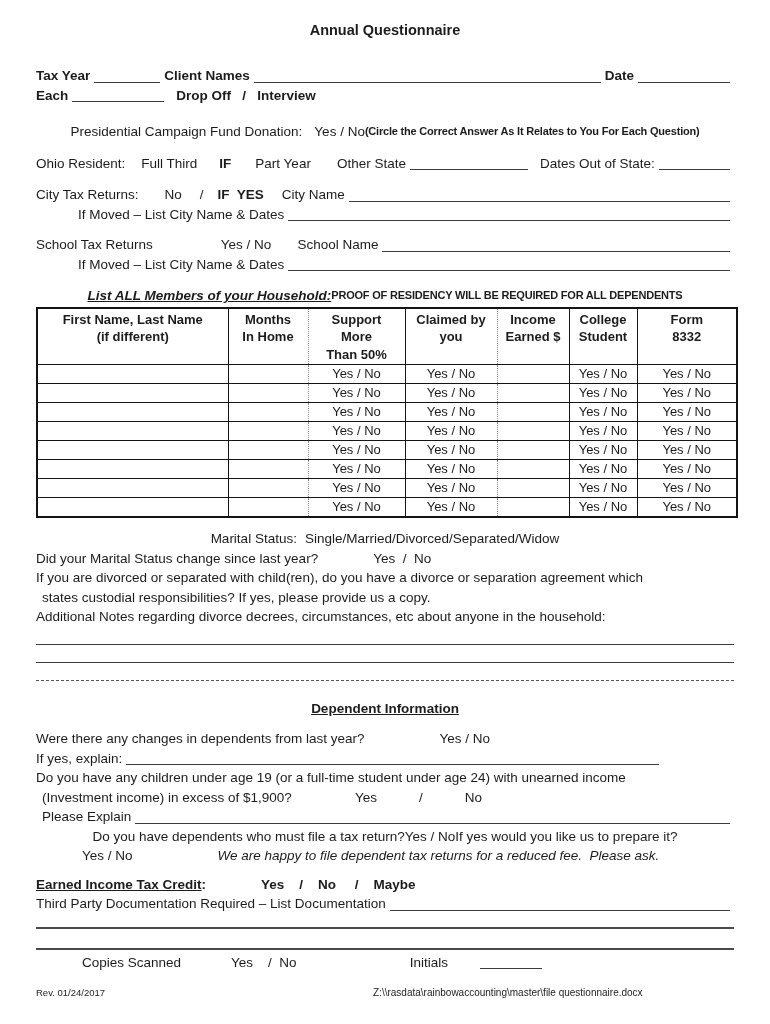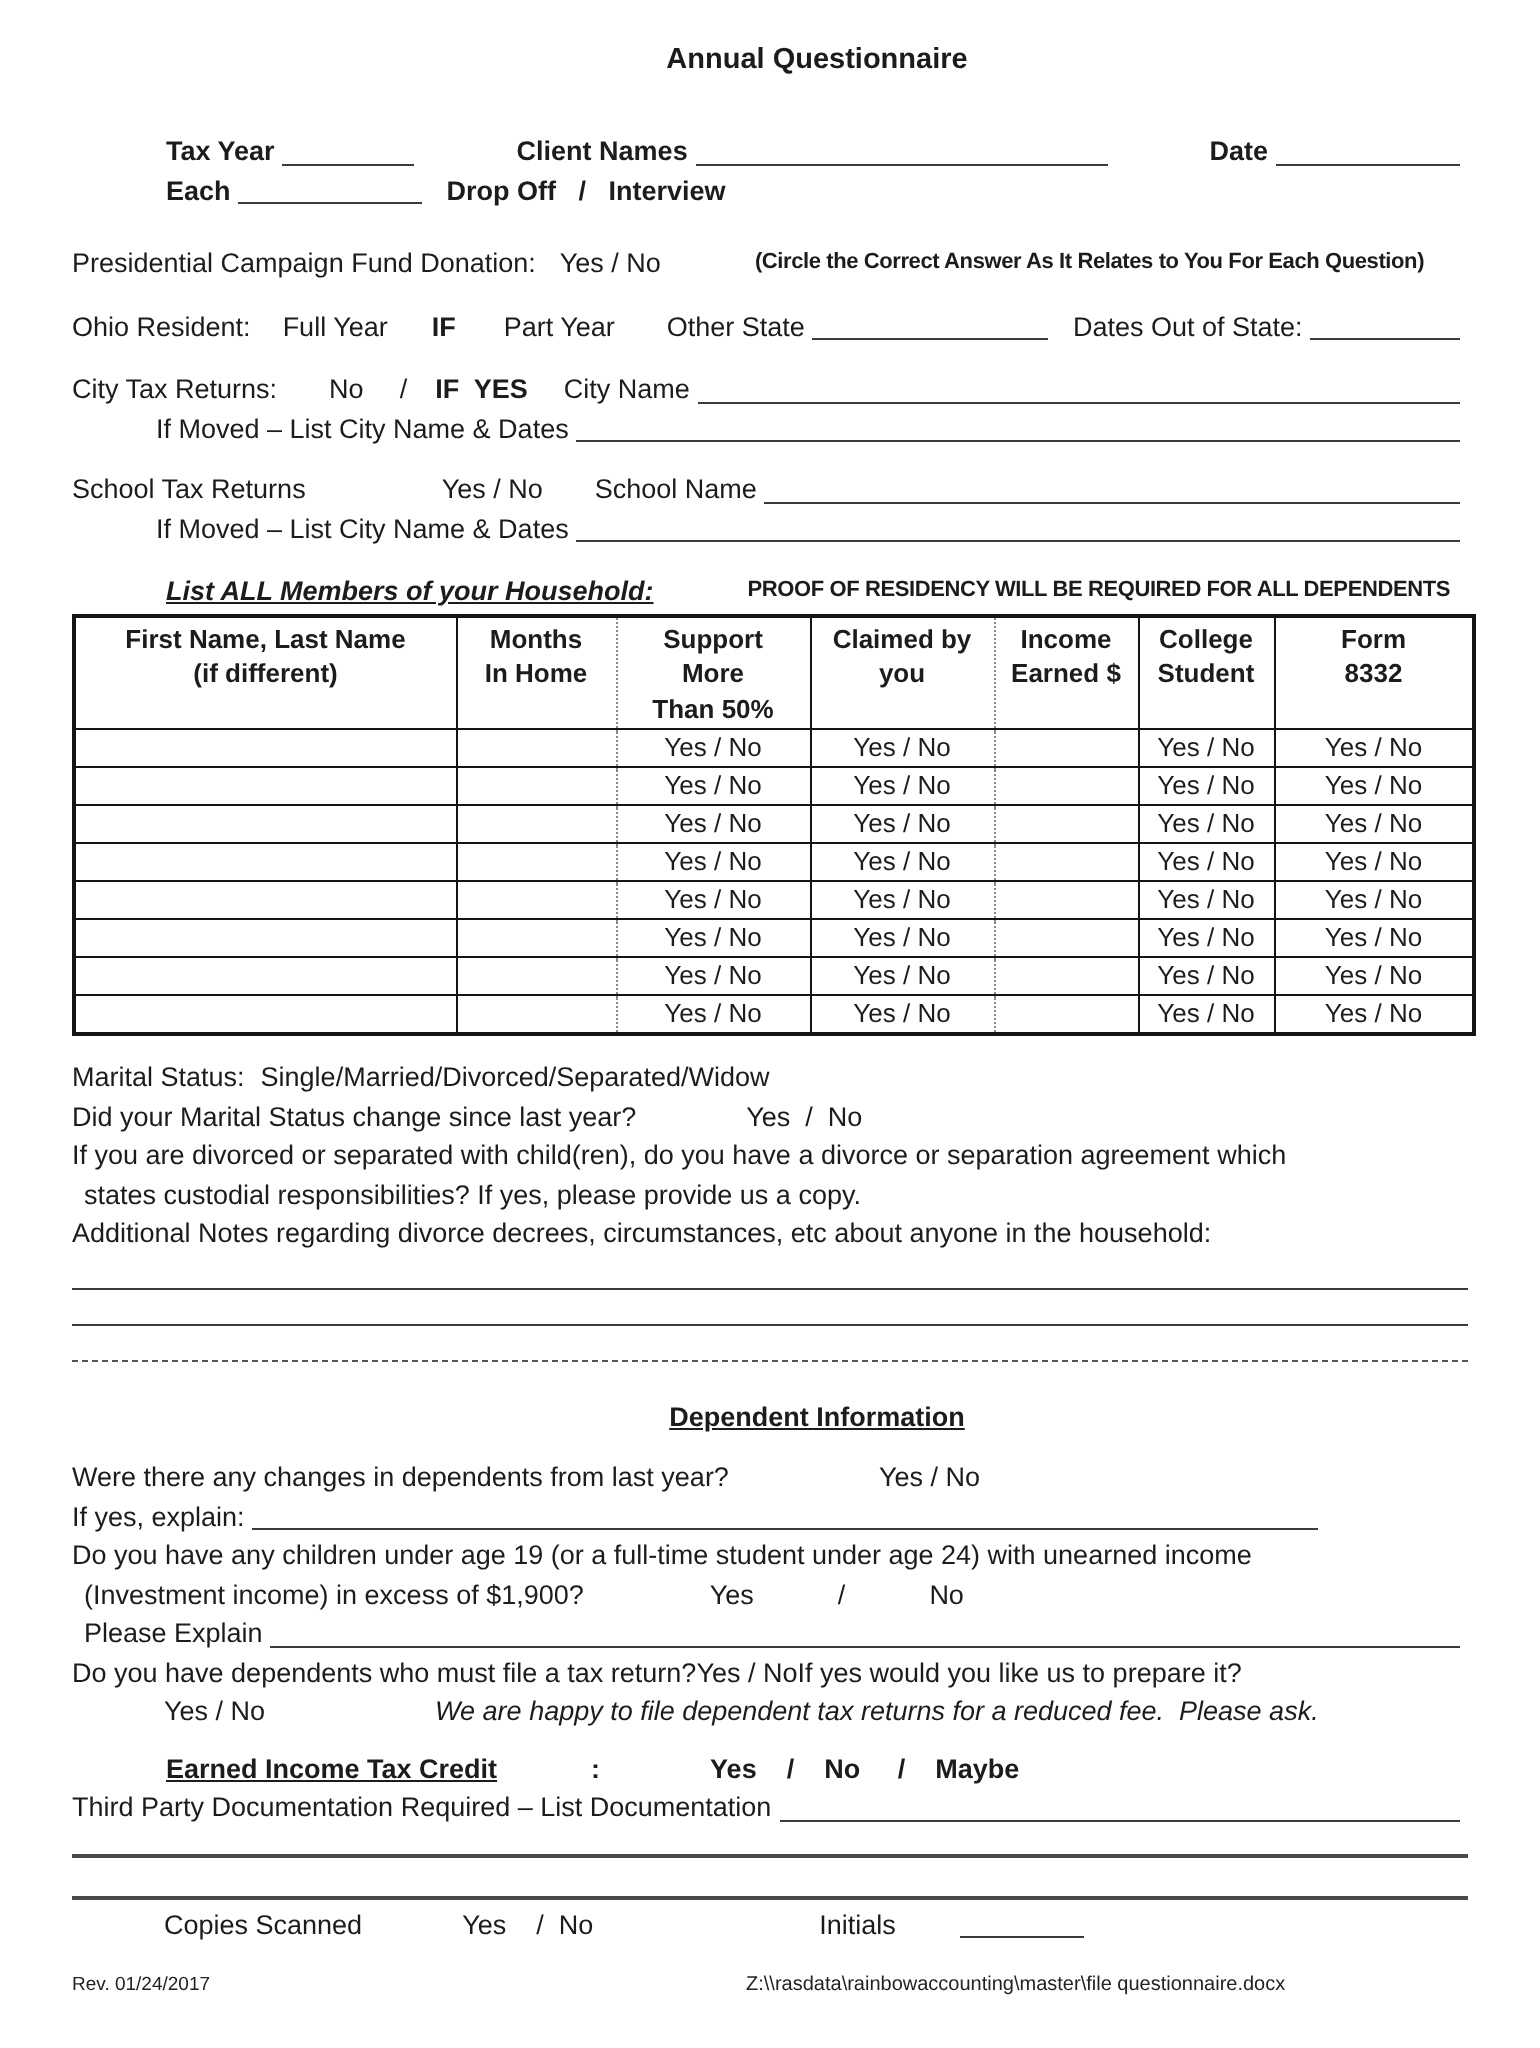--- a/index.html
+++ b/index.html
@@ -3,27 +3,27 @@
 <meta charset="utf-8">
 <style>
   html,body { margin:0; padding:0; background:#ffffff; }
   .page {
     width:770px; height:1024px; box-sizing:border-box;
     padding:20px 36px 0 36px; overflow:hidden; position:relative;
     font-family:"Liberation Sans","DejaVu Sans",sans-serif;
     font-size:13.5px; line-height:19.5px; color:#1c1c1c; background:#fff;
   }
   .t { white-space:pre-wrap; }
-  .b { font-weight:bold;margin-left:47px; }
+  .b { font-weight:bold; }
   .i { font-style:italic; }
   .u { text-decoration:underline; }
   .center { text-align:center; }
   .title { font-size:14.5px; line-height:20px; }
   .frow { display:flex; align-items:flex-end; flex-wrap:nowrap; }
-  .sb { justify-content:flex-start; }
+  .sb { justify-content:center; }
   .nw { white-space:nowrap; }
   .fit { font-size:11px; letter-spacing:-0.2px; }
   .wline { border-bottom:1.5px solid #3c3c3c; height:10px; margin:0 4px 3px 4px; }
   .grow { flex:1 1 auto; }
   .w66{width:66px;} .w92{width:92px;} .w118{width:118px;} .w62{width:62px;}
   .ind42 { padding-left:42px; }
   .ind6 { padding-left:6px; }
   .bline { border-bottom:1.5px solid #3c3c3c; height:17px; }
   .bline.dashed { border-bottom-style:dashed; border-bottom-color:#555; }
   .docline1 { border-bottom:2px solid #4a4a4a; height:13px; }
@@ -65,21 +65,21 @@
     <span class="t b ml8">Drop Off   /   Interview</span>
   </div>
 
   <div class="frow sb mt17">
     <span class="nw"><span class="t">Presidential Campaign Fund Donation:</span><span class="t ml12">Yes / No</span></span>
     <span class="t b nw fit">(Circle the Correct Answer As It Relates to You For Each Question)</span>
   </div>
 
   <div class="frow mt12">
     <span class="t">Ohio Resident:</span>
-    <span class="t ml16">Full Year</span>
+    <span class="t ml16">Full Third</span>
     <span class="t b ml22">IF</span>
     <span class="t ml24">Part Year</span>
     <span class="t ml26">Other State</span>
     <span class="wline w118"></span>
     <span class="t ml8">Dates Out of State:</span>
     <span class="wline grow"></span>
   </div>
 
   <div class="frow mt12">
     <span class="t">City Tax Returns:</span>

